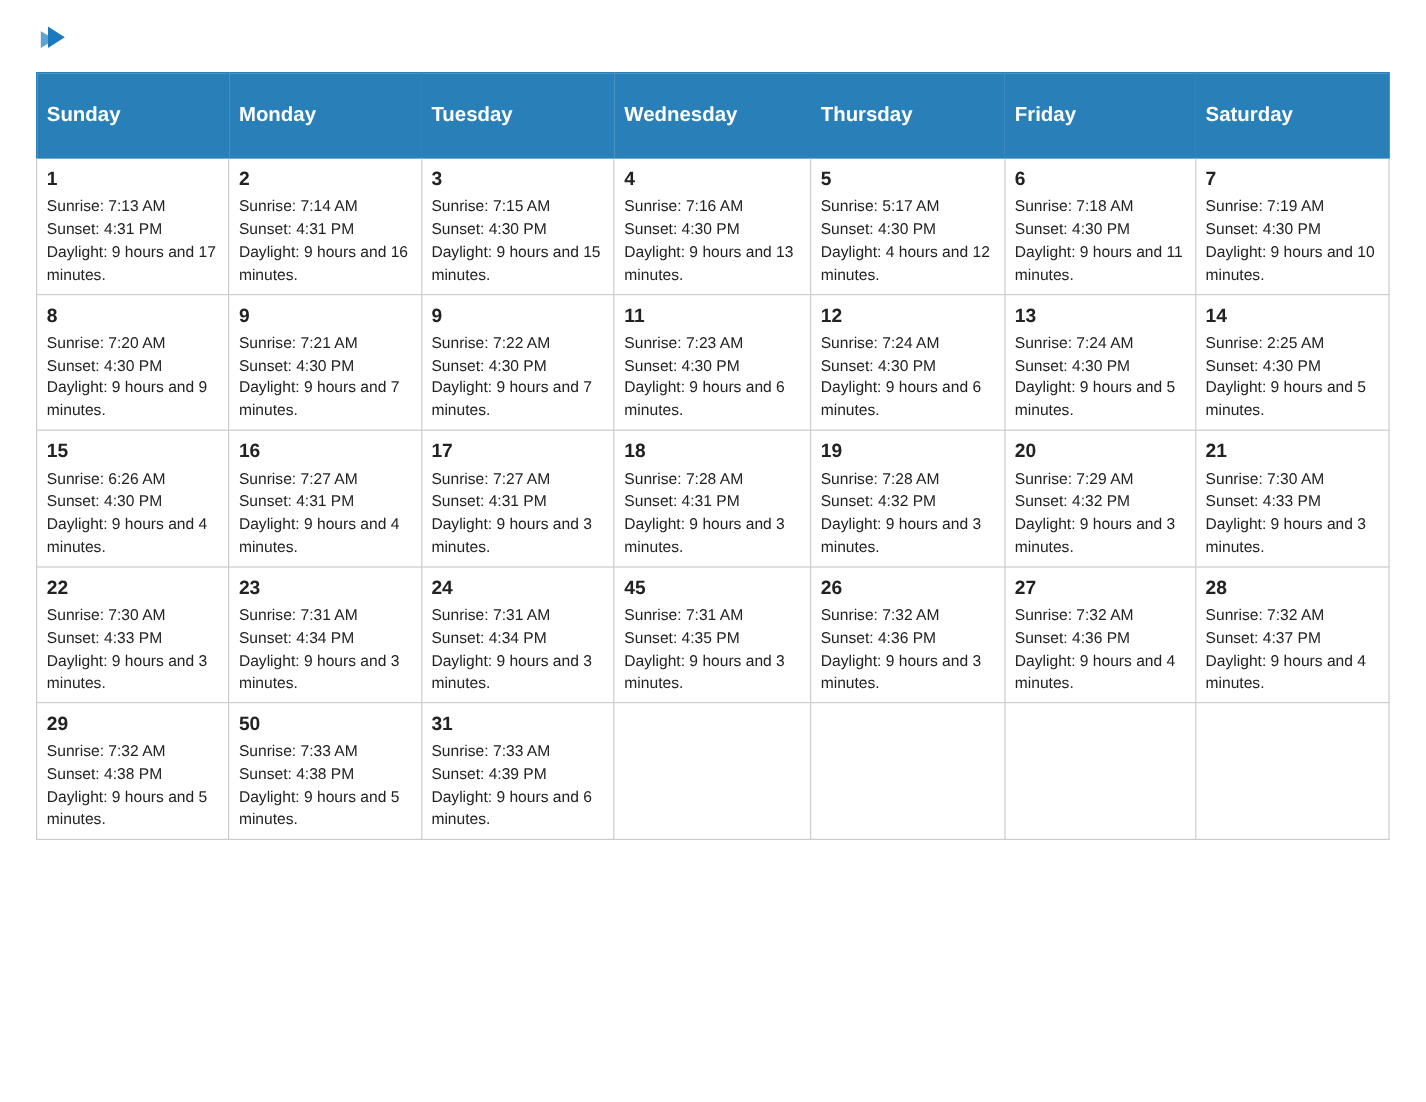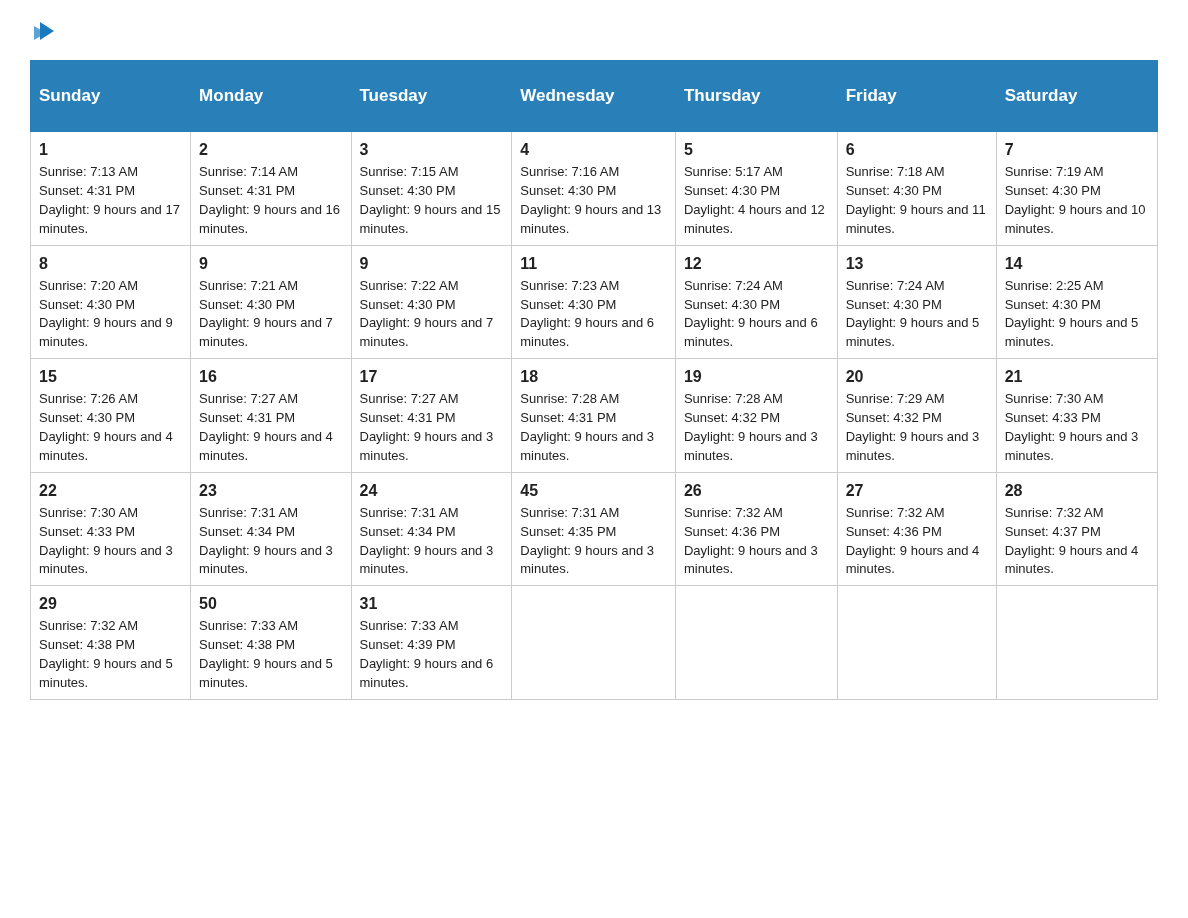--- a/index.html
+++ b/index.html
@@ -114,21 +114,21 @@
       <tr>
         <td><span class="day-number">8</span><span>Sunrise: 7:20 AM</span><br><span>Sunset: 4:30 PM</span><br><span>Daylight: 9 hours and 9 minutes.</span></td>
         <td><span class="day-number">9</span><span>Sunrise: 7:21 AM</span><br><span>Sunset: 4:30 PM</span><br><span>Daylight: 9 hours and 7 minutes.</span></td>
         <td><span class="day-number">9</span><span>Sunrise: 7:22 AM</span><br><span>Sunset: 4:30 PM</span><br><span>Daylight: 9 hours and 7 minutes.</span></td>
         <td><span class="day-number">11</span><span>Sunrise: 7:23 AM</span><br><span>Sunset: 4:30 PM</span><br><span>Daylight: 9 hours and 6 minutes.</span></td>
         <td><span class="day-number">12</span><span>Sunrise: 7:24 AM</span><br><span>Sunset: 4:30 PM</span><br><span>Daylight: 9 hours and 6 minutes.</span></td>
         <td><span class="day-number">13</span><span>Sunrise: 7:24 AM</span><br><span>Sunset: 4:30 PM</span><br><span>Daylight: 9 hours and 5 minutes.</span></td>
         <td><span class="day-number">14</span><span>Sunrise: 2:25 AM</span><br><span>Sunset: 4:30 PM</span><br><span>Daylight: 9 hours and 5 minutes.</span></td>
       </tr>
       <tr>
-        <td><span class="day-number">15</span><span>Sunrise: 7:26 AM</span><br><span>Sunset: 4:30 PM</span><br><span>Daylight: 9 hours and 4 minutes.</span></td>
+        <td><span class="day-number">15</span><span>Sunrise: 6:26 AM</span><br><span>Sunset: 4:30 PM</span><br><span>Daylight: 9 hours and 4 minutes.</span></td>
         <td><span class="day-number">16</span><span>Sunrise: 7:27 AM</span><br><span>Sunset: 4:31 PM</span><br><span>Daylight: 9 hours and 4 minutes.</span></td>
         <td><span class="day-number">17</span><span>Sunrise: 7:27 AM</span><br><span>Sunset: 4:31 PM</span><br><span>Daylight: 9 hours and 3 minutes.</span></td>
         <td><span class="day-number">18</span><span>Sunrise: 7:28 AM</span><br><span>Sunset: 4:31 PM</span><br><span>Daylight: 9 hours and 3 minutes.</span></td>
         <td><span class="day-number">19</span><span>Sunrise: 7:28 AM</span><br><span>Sunset: 4:32 PM</span><br><span>Daylight: 9 hours and 3 minutes.</span></td>
         <td><span class="day-number">20</span><span>Sunrise: 7:29 AM</span><br><span>Sunset: 4:32 PM</span><br><span>Daylight: 9 hours and 3 minutes.</span></td>
         <td><span class="day-number">21</span><span>Sunrise: 7:30 AM</span><br><span>Sunset: 4:33 PM</span><br><span>Daylight: 9 hours and 3 minutes.</span></td>
       </tr>
       <tr>
         <td><span class="day-number">22</span><span>Sunrise: 7:30 AM</span><br><span>Sunset: 4:33 PM</span><br><span>Daylight: 9 hours and 3 minutes.</span></td>
         <td><span class="day-number">23</span><span>Sunrise: 7:31 AM</span><br><span>Sunset: 4:34 PM</span><br><span>Daylight: 9 hours and 3 minutes.</span></td>

